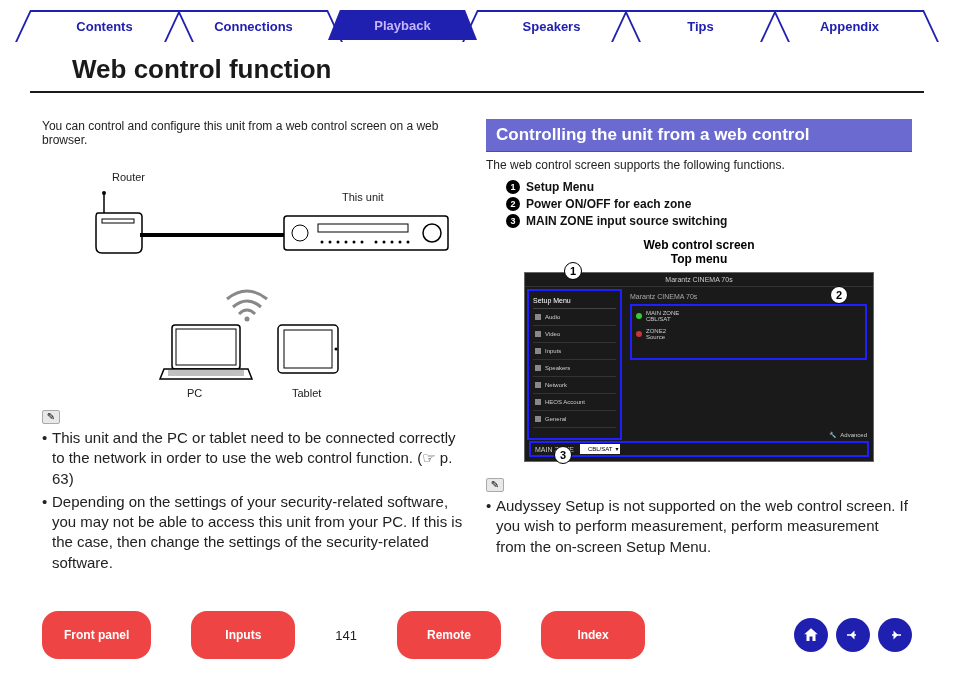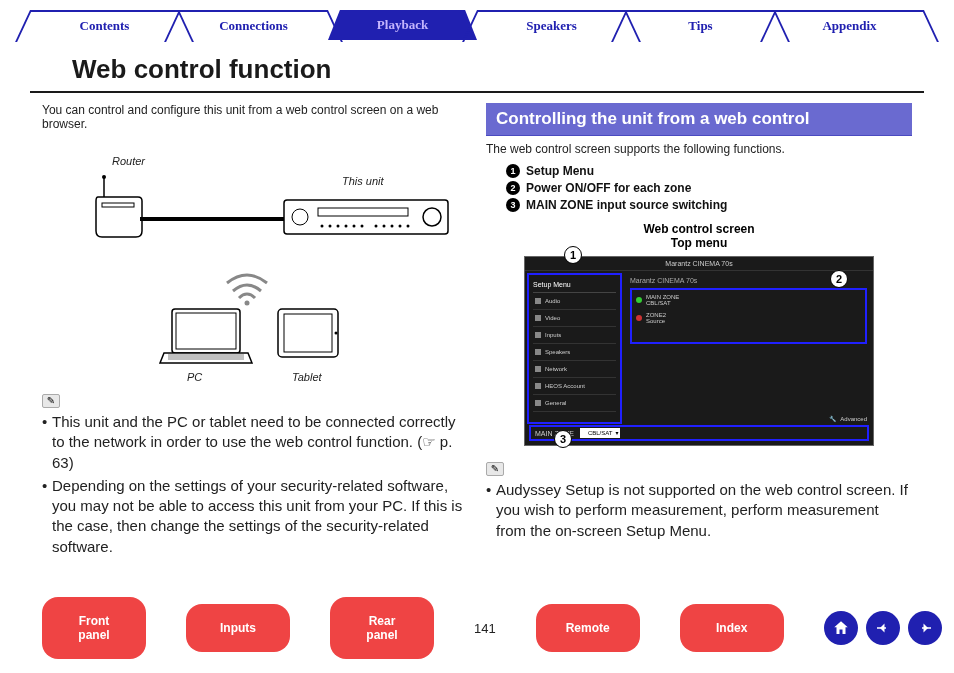--- a/index.html
+++ b/index.html
@@ -12,21 +12,20 @@
     height: 30px;
     display: flex;
     align-items: center;
     justify-content: center;
     font-weight: bold;
     font-size: 13px;
     color: #2020b0;
     border-top: 2px solid #2020b0;
     position: relative;
     cursor: pointer;
-    font-family: Liberation Serif, serif;
   }
   .tab::before, .tab::after {
     content: '';
     position: absolute;
     top: -2px;
     width: 2px;
     height: 32px;
     background: #2020b0;
   }
   .tab::before { left: 0; transform: skewX(-25deg); transform-origin: top; }
@@ -43,26 +42,26 @@
   .page-title {
     font-size: 26px;
     font-weight: bold;
     color: #1a1a1a;
     padding: 14px 42px 6px;
     border-bottom: 2px solid #1a1a1a;
     margin: 0 30px;
   }
 
   
-  .content { display: flex; padding: 10px 42px 0; gap: 18px; }
+  .content { display: flex; padding: 26px 42px 0; gap: 18px; }
   .col { flex: 1; min-width: 0; }
   .intro-text { font-size: 12px; color: #222; margin-bottom: 14px; }
 
   
-  .diagram-wrap { position: relative; width: 100%; height: 245px; font-style: italic; }
+  .diagram-wrap { position: relative; width: 100%; height: 245px; }
   .diagram-label { font-size: 11px; color: #222; position: absolute; }
   .diagram-svg-router { position: absolute; left: 50px; top: 28px; }
   .diagram-svg-unit { position: absolute; left: 240px; top: 45px; }
   .diagram-svg-pc { position: absolute; left: 116px; top: 160px; }
   .diagram-svg-tablet { position: absolute; left: 232px; top: 160px; }
   .diagram-wifi { position: absolute; left: 180px; top: 126px; }
 
   .pencil-icon { display: inline-block; width: 18px; height: 14px; background: #e8e8e8; border: 1px solid #aaa; border-radius: 2px; position: relative; font-size: 10px; text-align: center; line-height: 12px; margin-bottom: 4px; }
   .notes { font-size: 15px; color: #222; padding-left: 0; }
   .notes li { list-style: none; position: relative; padding-left: 10px; margin-bottom: 3px; line-height: 1.35; }
@@ -328,21 +327,20 @@
     <span class="pencil-icon">✎</span>
     <ul class="notes">
       <li>Audyssey Setup is not supported on the web control screen. If you wish to perform measurement, perform measurement from the on-screen Setup Menu.</li>
     </ul>
   </div>
 </div>
 
 <div class="bottom-nav">
   <button class="pill-btn">Front panel</button>
   <button class="pill-btn">Inputs</button>
-  <button class="pill-btn">Rear panel</button>
   <span class="page-num">141</span>
   <button class="pill-btn">Remote</button>
   <button class="pill-btn">Index</button>
   <div class="nav-icons">
     <div class="circle-btn">
       <svg width="18" height="18" viewBox="0 0 24 24" fill="#fff">
           <path d="M12 3l9 8h-3v9h-4v-6h-4v6H6v-9H3z"></path>
         </svg>
     </div>
     <div class="circle-btn">

